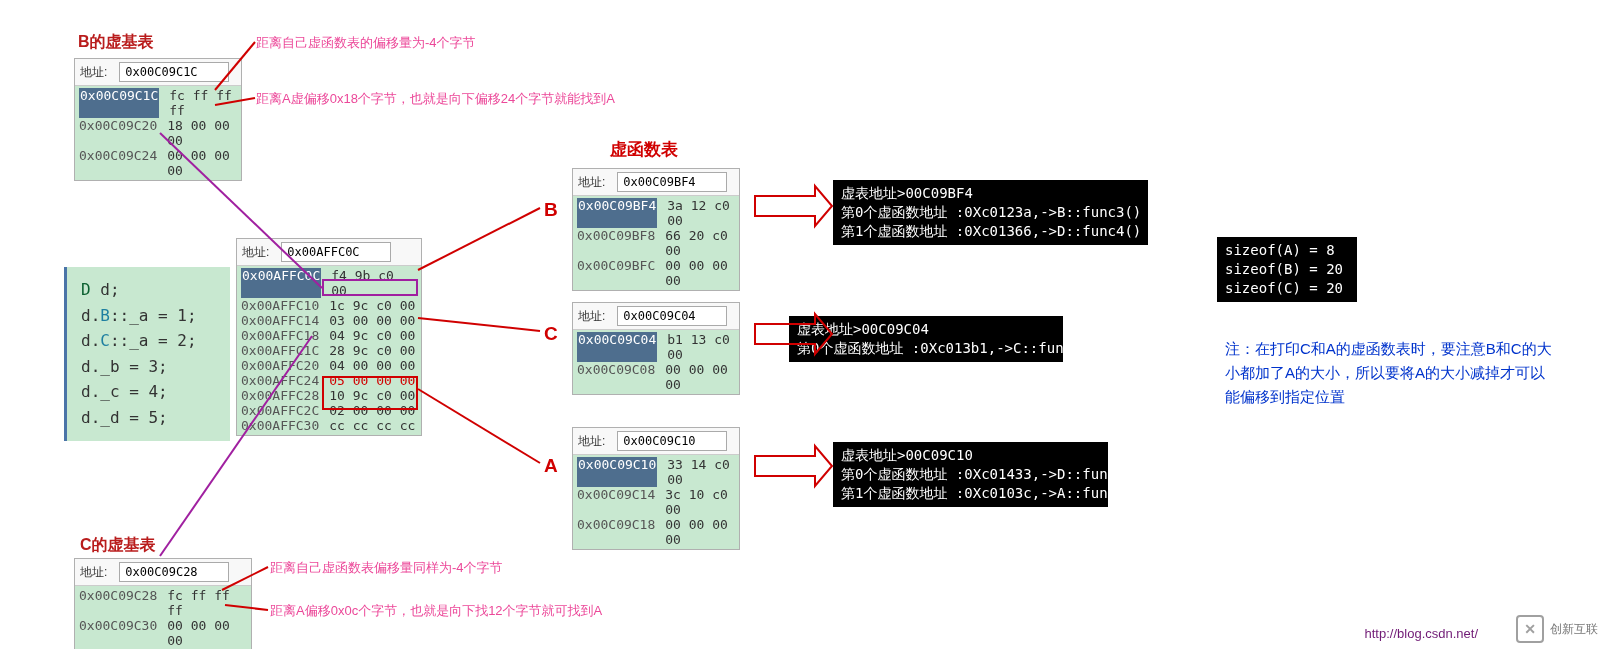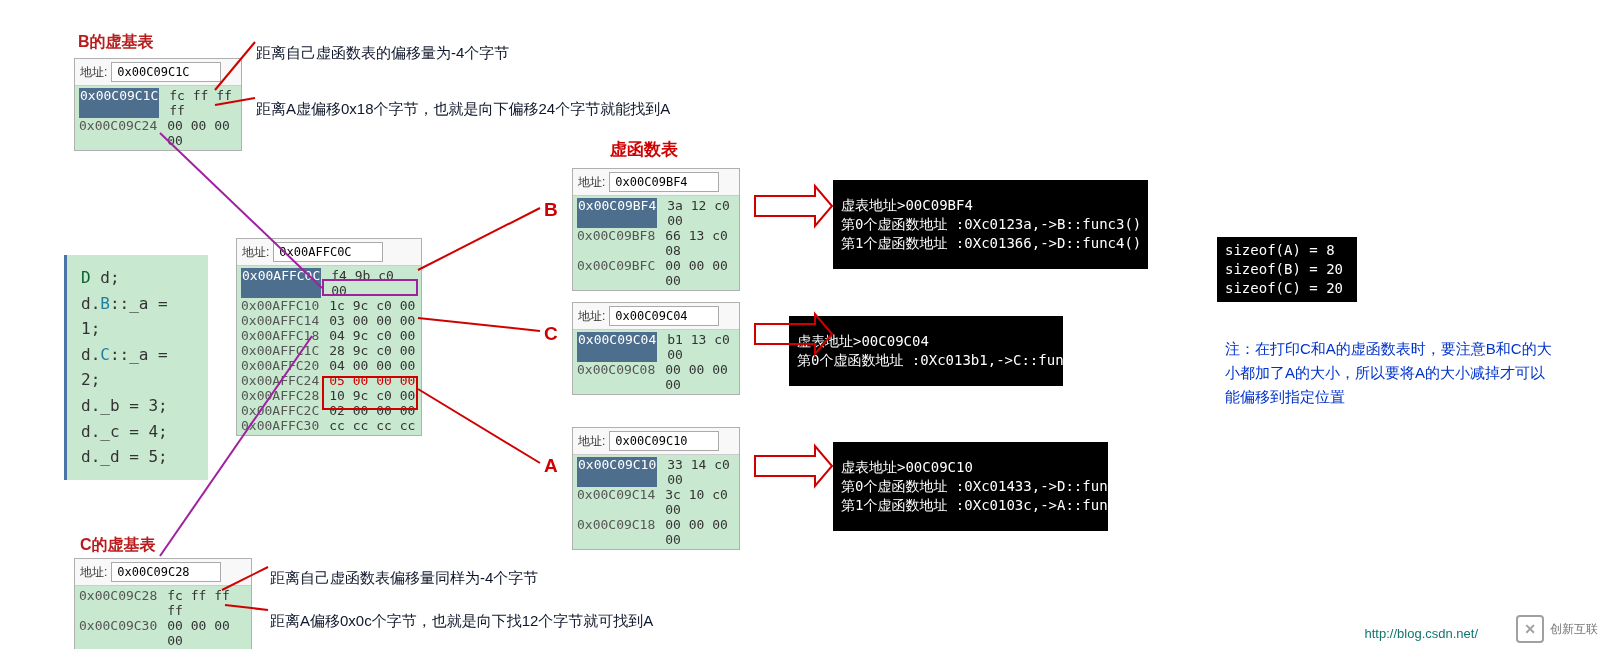--- a/index.html
+++ b/index.html
@@ -8,37 +8,37 @@
     padding: 0;
     font-family: "Microsoft YaHei", SimSun, Arial, sans-serif;
     background: #fff;
     position: relative;
     width: 1608px;
     height: 649px;
     overflow: hidden;
   }
   .abs { position: absolute; }
   .title-purple { color: #b91c1c; font-size: 16px; font-weight: bold; }
-  .anno-red { color: #0f172a; font-size: 15px; margin-top: 10px; }
+  .anno-red { color: #ec4899; font-size: 13px; }
   .anno-red-title { color: #d00000; font-size: 17px; font-weight: bold; }
   .anno-blue { color: #0033cc; font-size: 15px; line-height: 1.6; margin-left: 40px; }
   .letter { color: #d00000; font-size: 19px; font-weight: bold; }
 
   .memview {
     border: 1px solid #b0b0b0;
     background: #fff;
     font-size: 12px;
   }
   .memview .hdr {
     display: flex;
     align-items: center;
     padding: 3px 5px;
     border-bottom: 1px solid #ccc;
     background: #f8f8f8;
-    gap: 4px;
+    gap: 12px;
   }
   .memview .hdr span { color: #333; }
   .memview .hdr input {
     border: 1px solid #aaa;
     padding: 2px 5px;
     font-family: Consolas, monospace;
     font-size: 12px;
     width: 110px;
   }
   .memview .rows { padding: 2px 4px; background: #c8e8d0; }
@@ -59,38 +59,38 @@
   }
   .codebox .t-D { color: #0b6030; }
   .codebox .t-B { color: #1e7fa0; }
   .codebox .t-C { color: #1e7fa0; }
 
   .term {
     background: #000;
     color: #fff;
     font-family: "SimSun", monospace;
     font-size: 14px;
-    padding: 16px 8px;
+    padding: 4px 8px;
     line-height: 1.35;
     white-space: pre;
   }
   .term2 { font-size: 14px; padding: 4px 8px; }
 
   svg.overlay {
     position: absolute;
     left: 0; top: 0;
     width: 1608px; height: 649px;
     pointer-events: none;
   }
 
   .watermark {
     position: absolute;
     right: 130px;
     bottom: 8px;
-    color: #0f766e;
+    color: #701a75;
     font-size: 13px;
     font-family: Arial;
   }
   .logo {
     position: absolute;
     right: 10px; bottom: 6px;
     font-size: 12px; color: #777;
     display:flex;align-items:center;gap:6px;
   }
   .logo .g {
@@ -123,27 +123,31 @@
   <div class="hdr">
     <span>地址:</span>
     <input value="0x00C09C1C" style="">
   </div>
   <div class="rows">
     <div class="row hl0">
         <span class="addr">0x00C09C1C</span>
         <span class="bytes">fc ff ff ff</span>
       </div>
     <div class="row">
+        <span class="addr">0x00C09C20</span>
+        <span class="bytes">18 00 00 00</span>
+      </div>
+    <div class="row">
         <span class="addr">0x00C09C24</span>
         <span class="bytes">00 00 00 00</span>
       </div>
   </div>
 </div>
 
-<div class="abs codebox" style="left:64px;top:255px;width:144px">
+<div class="abs codebox" style="left:64px;top:267px;width:166px">
   <div><span class="t-D">D</span><span> d;</span></div>
   <div><span>d.</span><span class="t-B">B</span><span>::_a = 1;</span></div>
   <div><span>d.</span><span class="t-C">C</span><span>::_a = 2;</span></div>
   <div>d._b = 3;</div>
   <div>d._c = 4;</div>
   <div>d._d = 5;</div>
 </div>
 
 <div class="abs memview" style="left:236px;top:238px;width:186px">
   <div class="hdr">
@@ -202,21 +206,21 @@
     <span>地址:</span>
     <input value="0x00C09BF4" style="">
   </div>
   <div class="rows">
     <div class="row hl0">
         <span class="addr">0x00C09BF4</span>
         <span class="bytes">3a 12 c0 00</span>
       </div>
     <div class="row">
         <span class="addr">0x00C09BF8</span>
-        <span class="bytes">66 13 c0 08</span>
+        <span class="bytes">66 20 c0 00</span>
       </div>
     <div class="row">
         <span class="addr">0x00C09BFC</span>
         <span class="bytes">00 00 00 00</span>
       </div>
   </div>
 </div>
 
 <div class="abs memview" style="left:572px;top:302px;width:168px">
   <div class="hdr">

